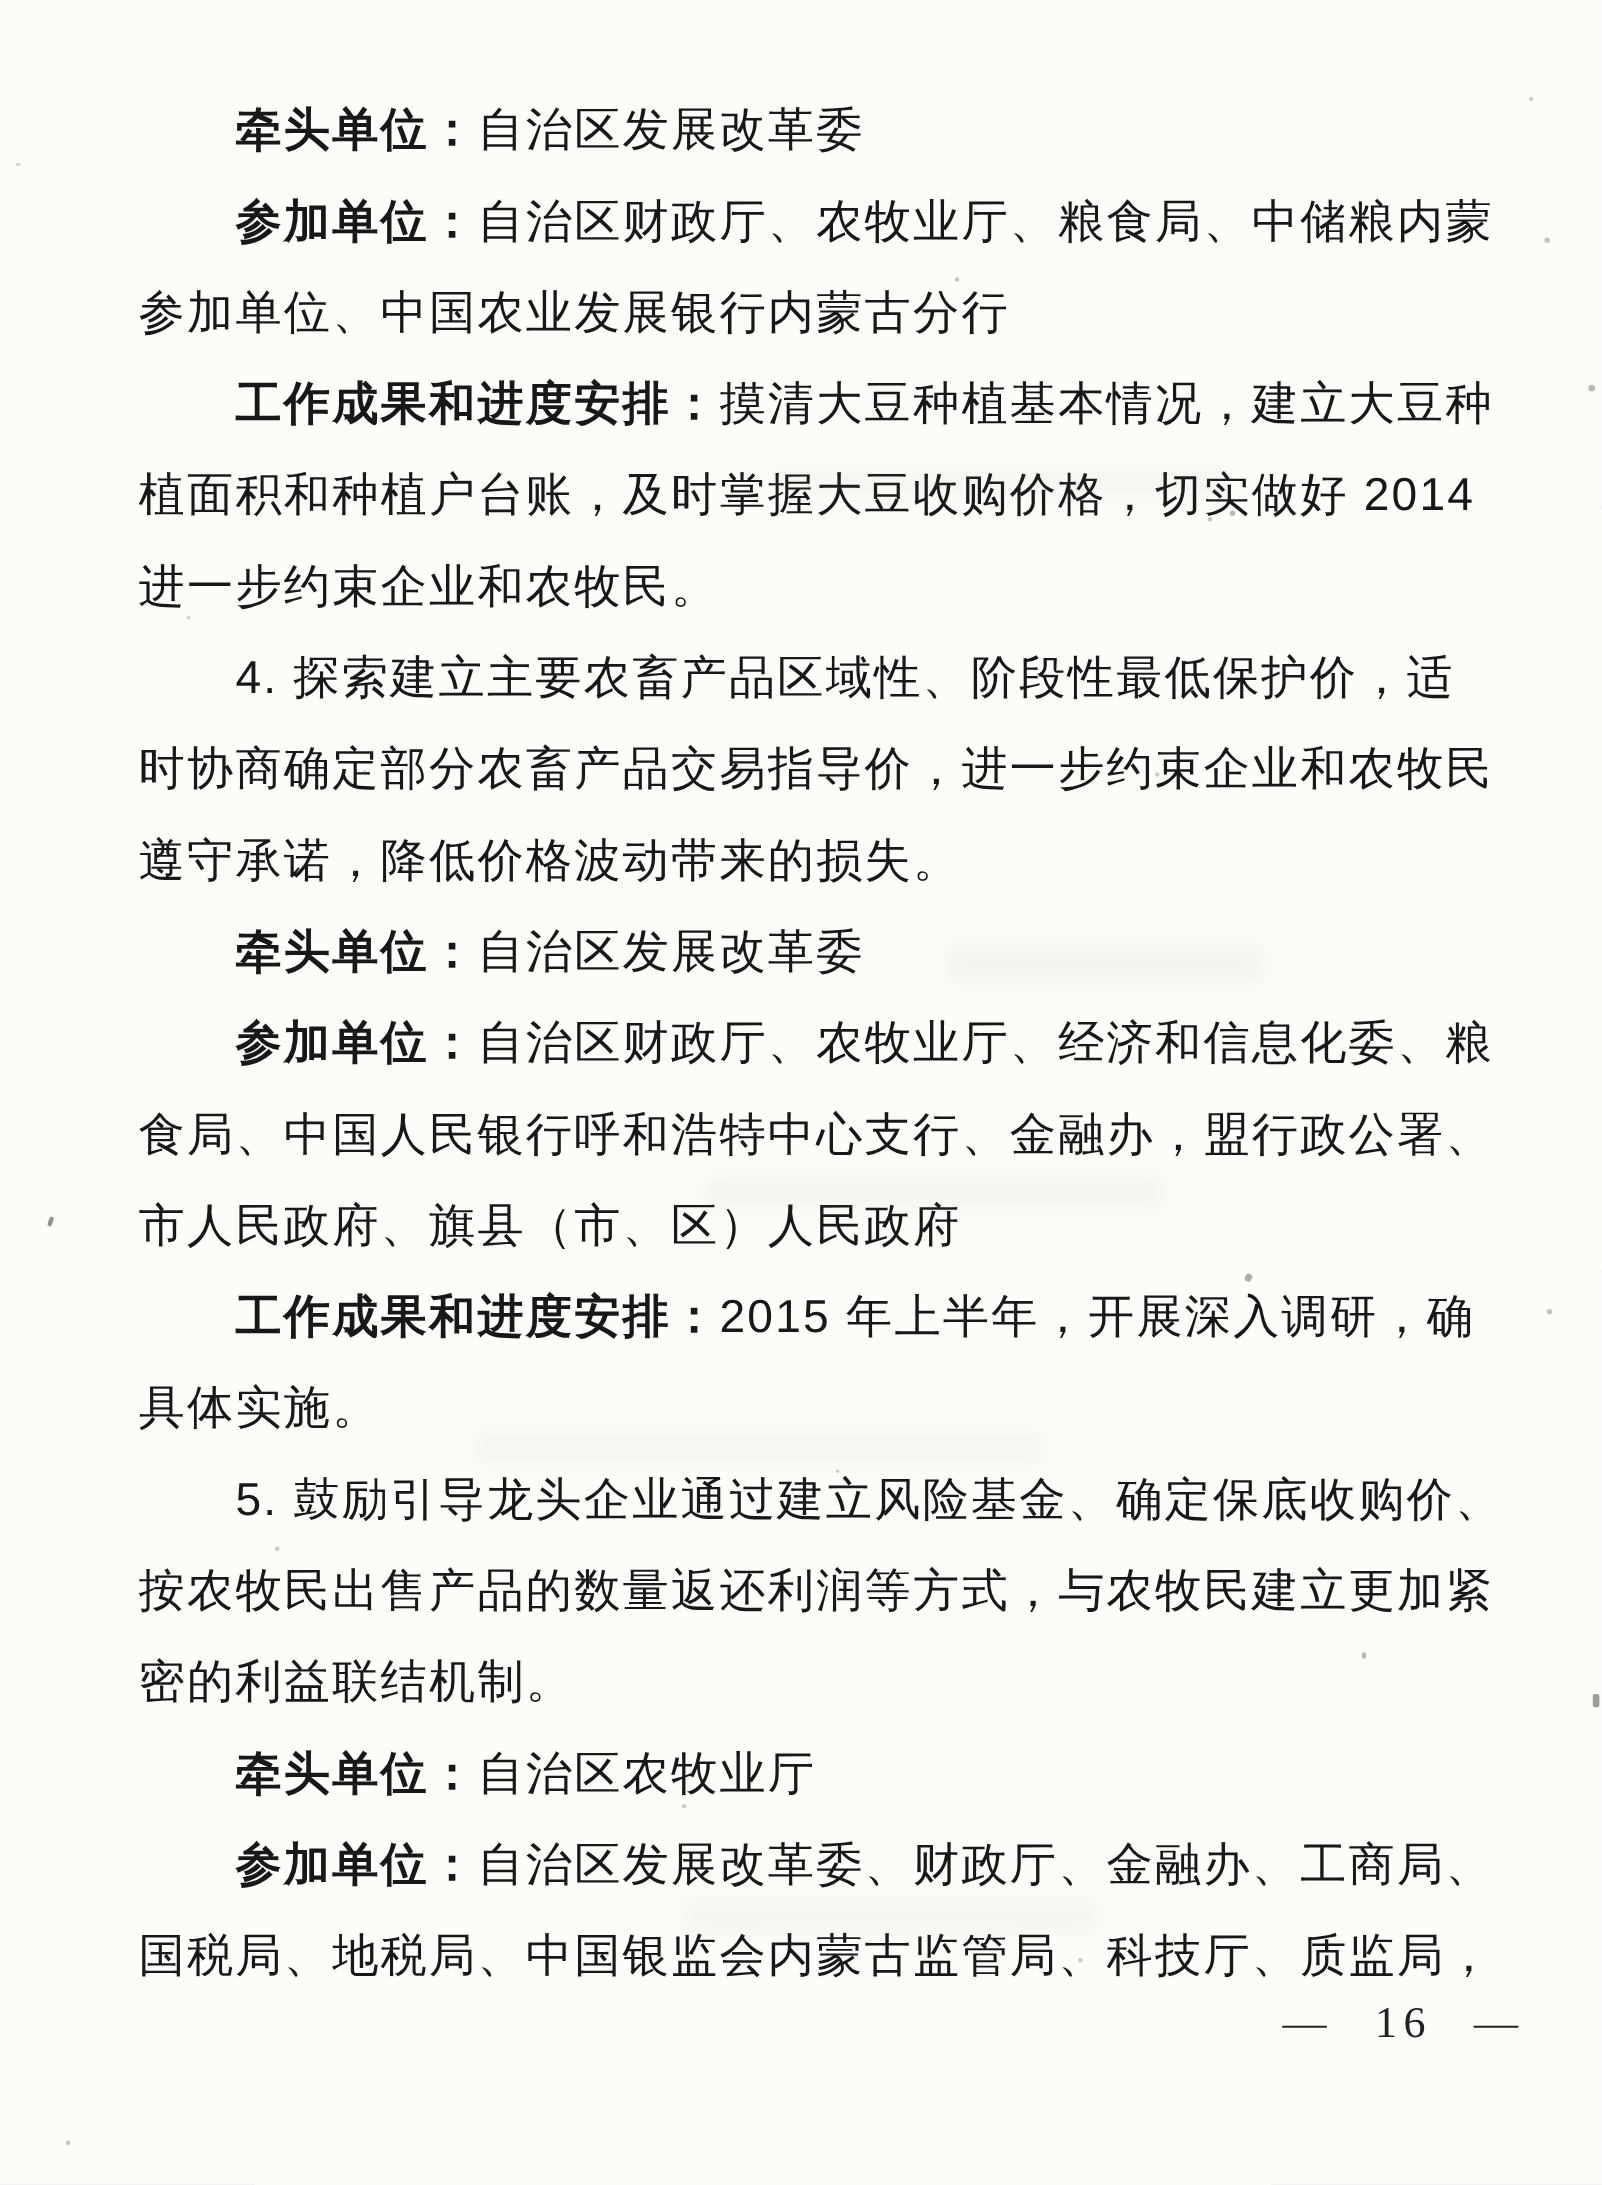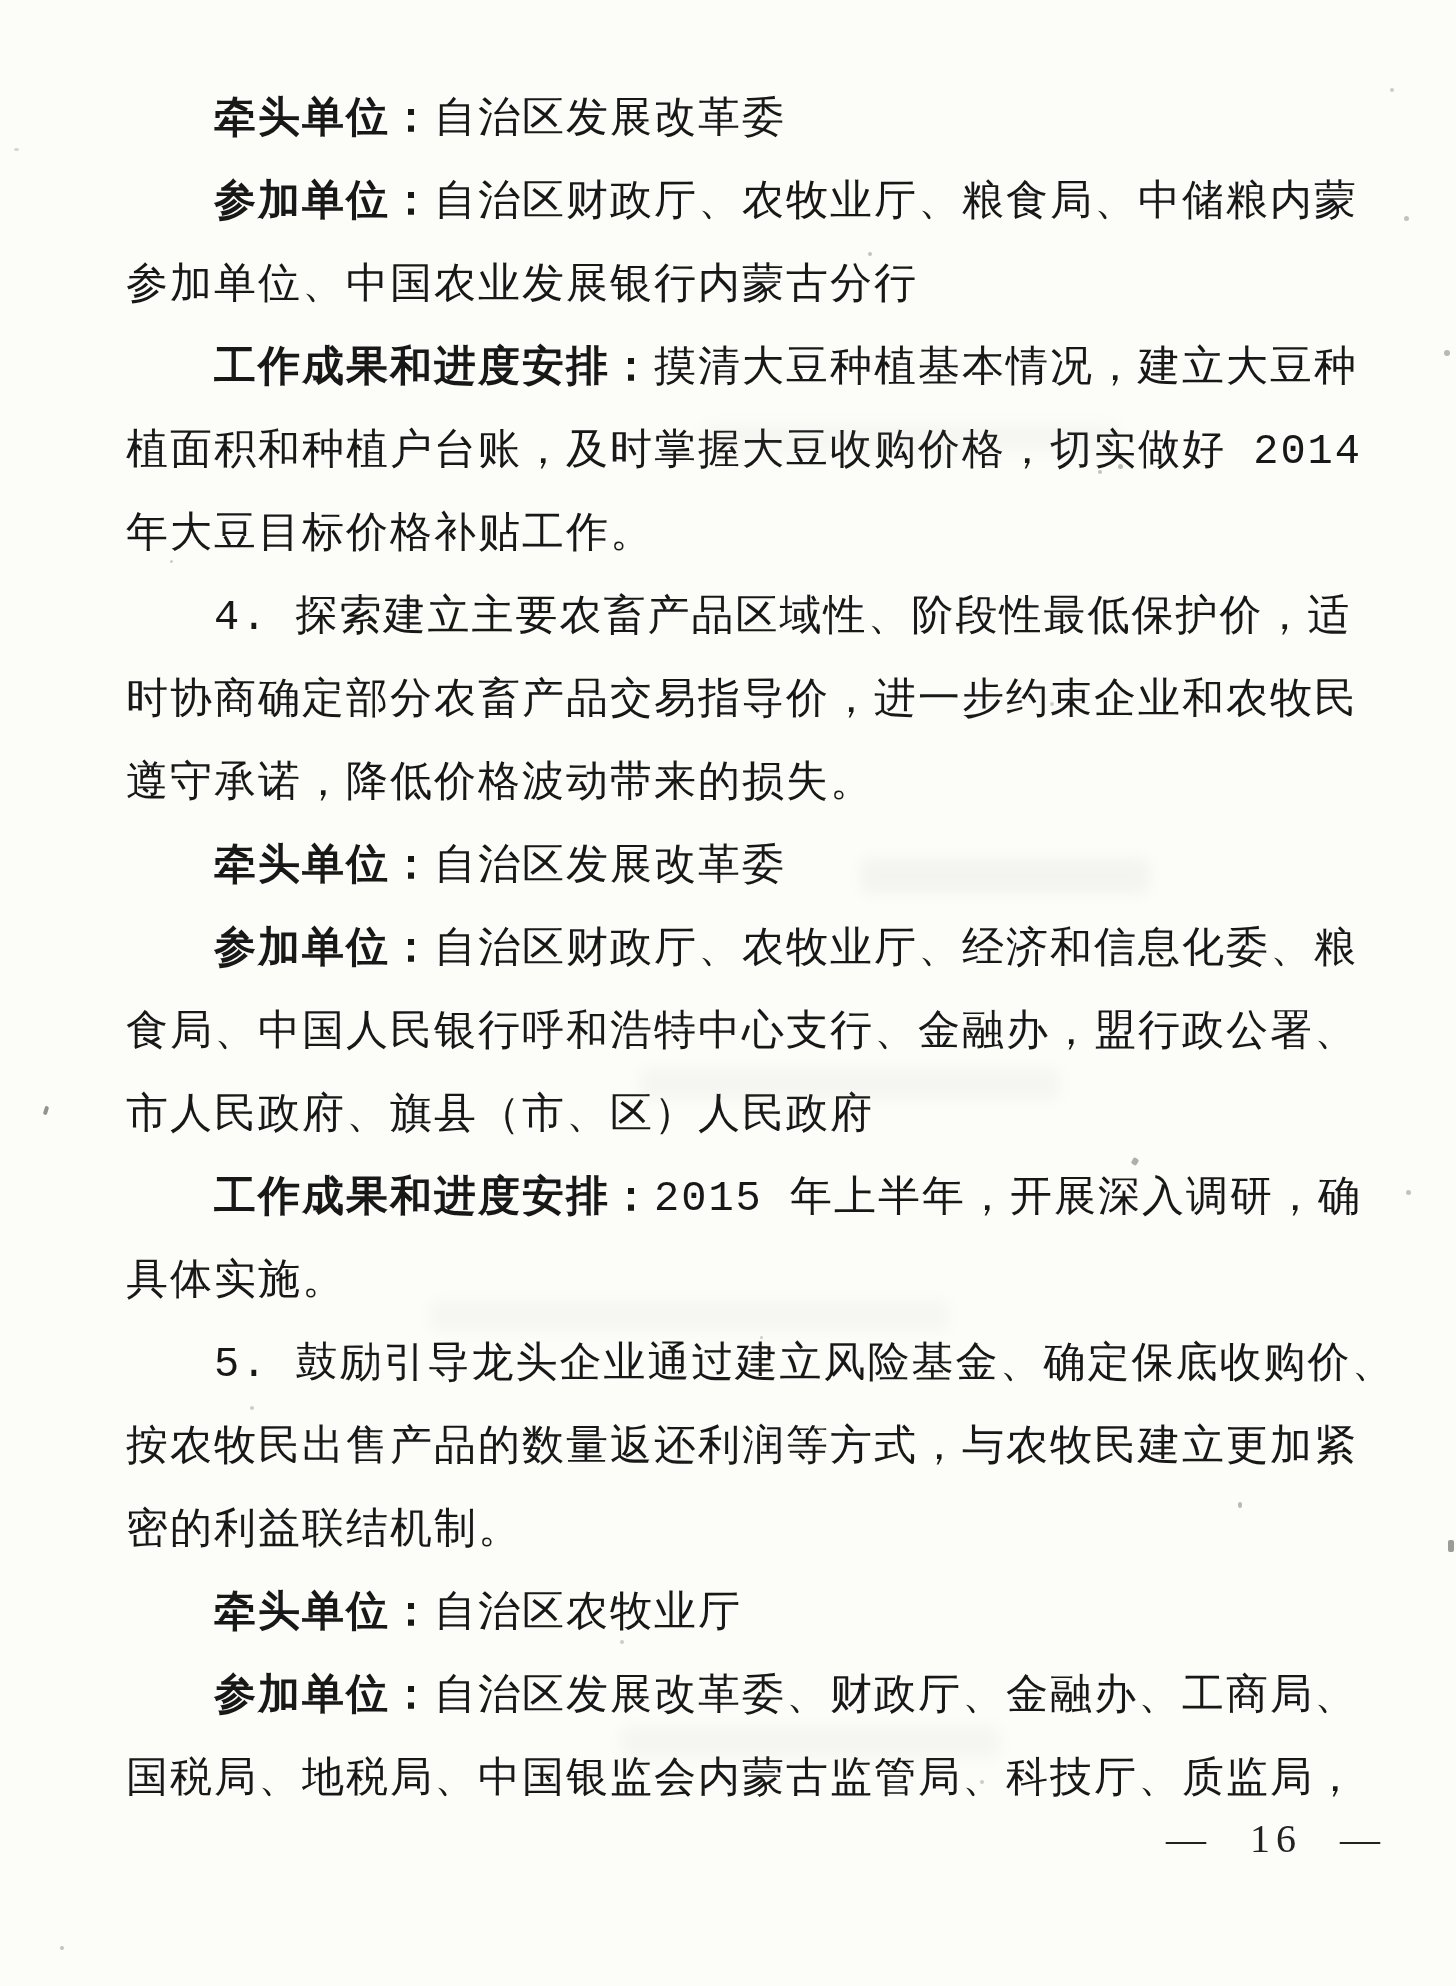--- a/index.html
+++ b/index.html
@@ -32,21 +32,21 @@
   }
   .line.indent{
     padding-left:88px;
   }
   .lbl{
     font-weight:700;
     font-family:Liberation Serif, serif;
     letter-spacing:2px;
   }
   .txt{
-    font-family:Liberation Mono, monospace;
+    font-family:Liberation Sans, sans-serif;
   }
   .page-number{
     margin-top:-4px;
     padding-left:42px;
     font-size:40px;
     letter-spacing:6px;
     word-spacing:22px;
     color:#222;
     text-align:right;
   }
@@ -73,21 +73,21 @@
     <div class="line indent"><span class="lbl">牵头单位：</span><span class="txt">自治区发展改革委</span></div>
 
     <div class="line indent"><span class="lbl">参加单位：</span><span class="txt">自治区财政厅、农牧业厅、粮食局、中储粮内蒙</span></div>
 
     <div class="line"><span class="lbl"></span><span class="txt">参加单位、中国农业发展银行内蒙古分行</span></div>
 
     <div class="line indent"><span class="lbl">工作成果和进度安排：</span><span class="txt">摸清大豆种植基本情况，建立大豆种</span></div>
 
     <div class="line"><span class="lbl"></span><span class="txt">植面积和种植户台账，及时掌握大豆收购价格，切实做好 2014</span></div>
 
-    <div class="line"><span class="lbl"></span><span class="txt">年大豆目标价格补贴工作。</span></div>
+    <div class="line"><span class="lbl"></span><span class="txt">进一步约束企业和农牧民。</span></div>
 
     <div class="line indent"><span class="lbl"></span><span class="txt">4. 探索建立主要农畜产品区域性、阶段性最低保护价，适</span></div>
 
     <div class="line"><span class="lbl"></span><span class="txt">时协商确定部分农畜产品交易指导价，进一步约束企业和农牧民</span></div>
 
     <div class="line"><span class="lbl"></span><span class="txt">遵守承诺，降低价格波动带来的损失。</span></div>
 
     <div class="line indent"><span class="lbl">牵头单位：</span><span class="txt">自治区发展改革委</span></div>
 
     <div class="line indent"><span class="lbl">参加单位：</span><span class="txt">自治区财政厅、农牧业厅、经济和信息化委、粮</span></div>

